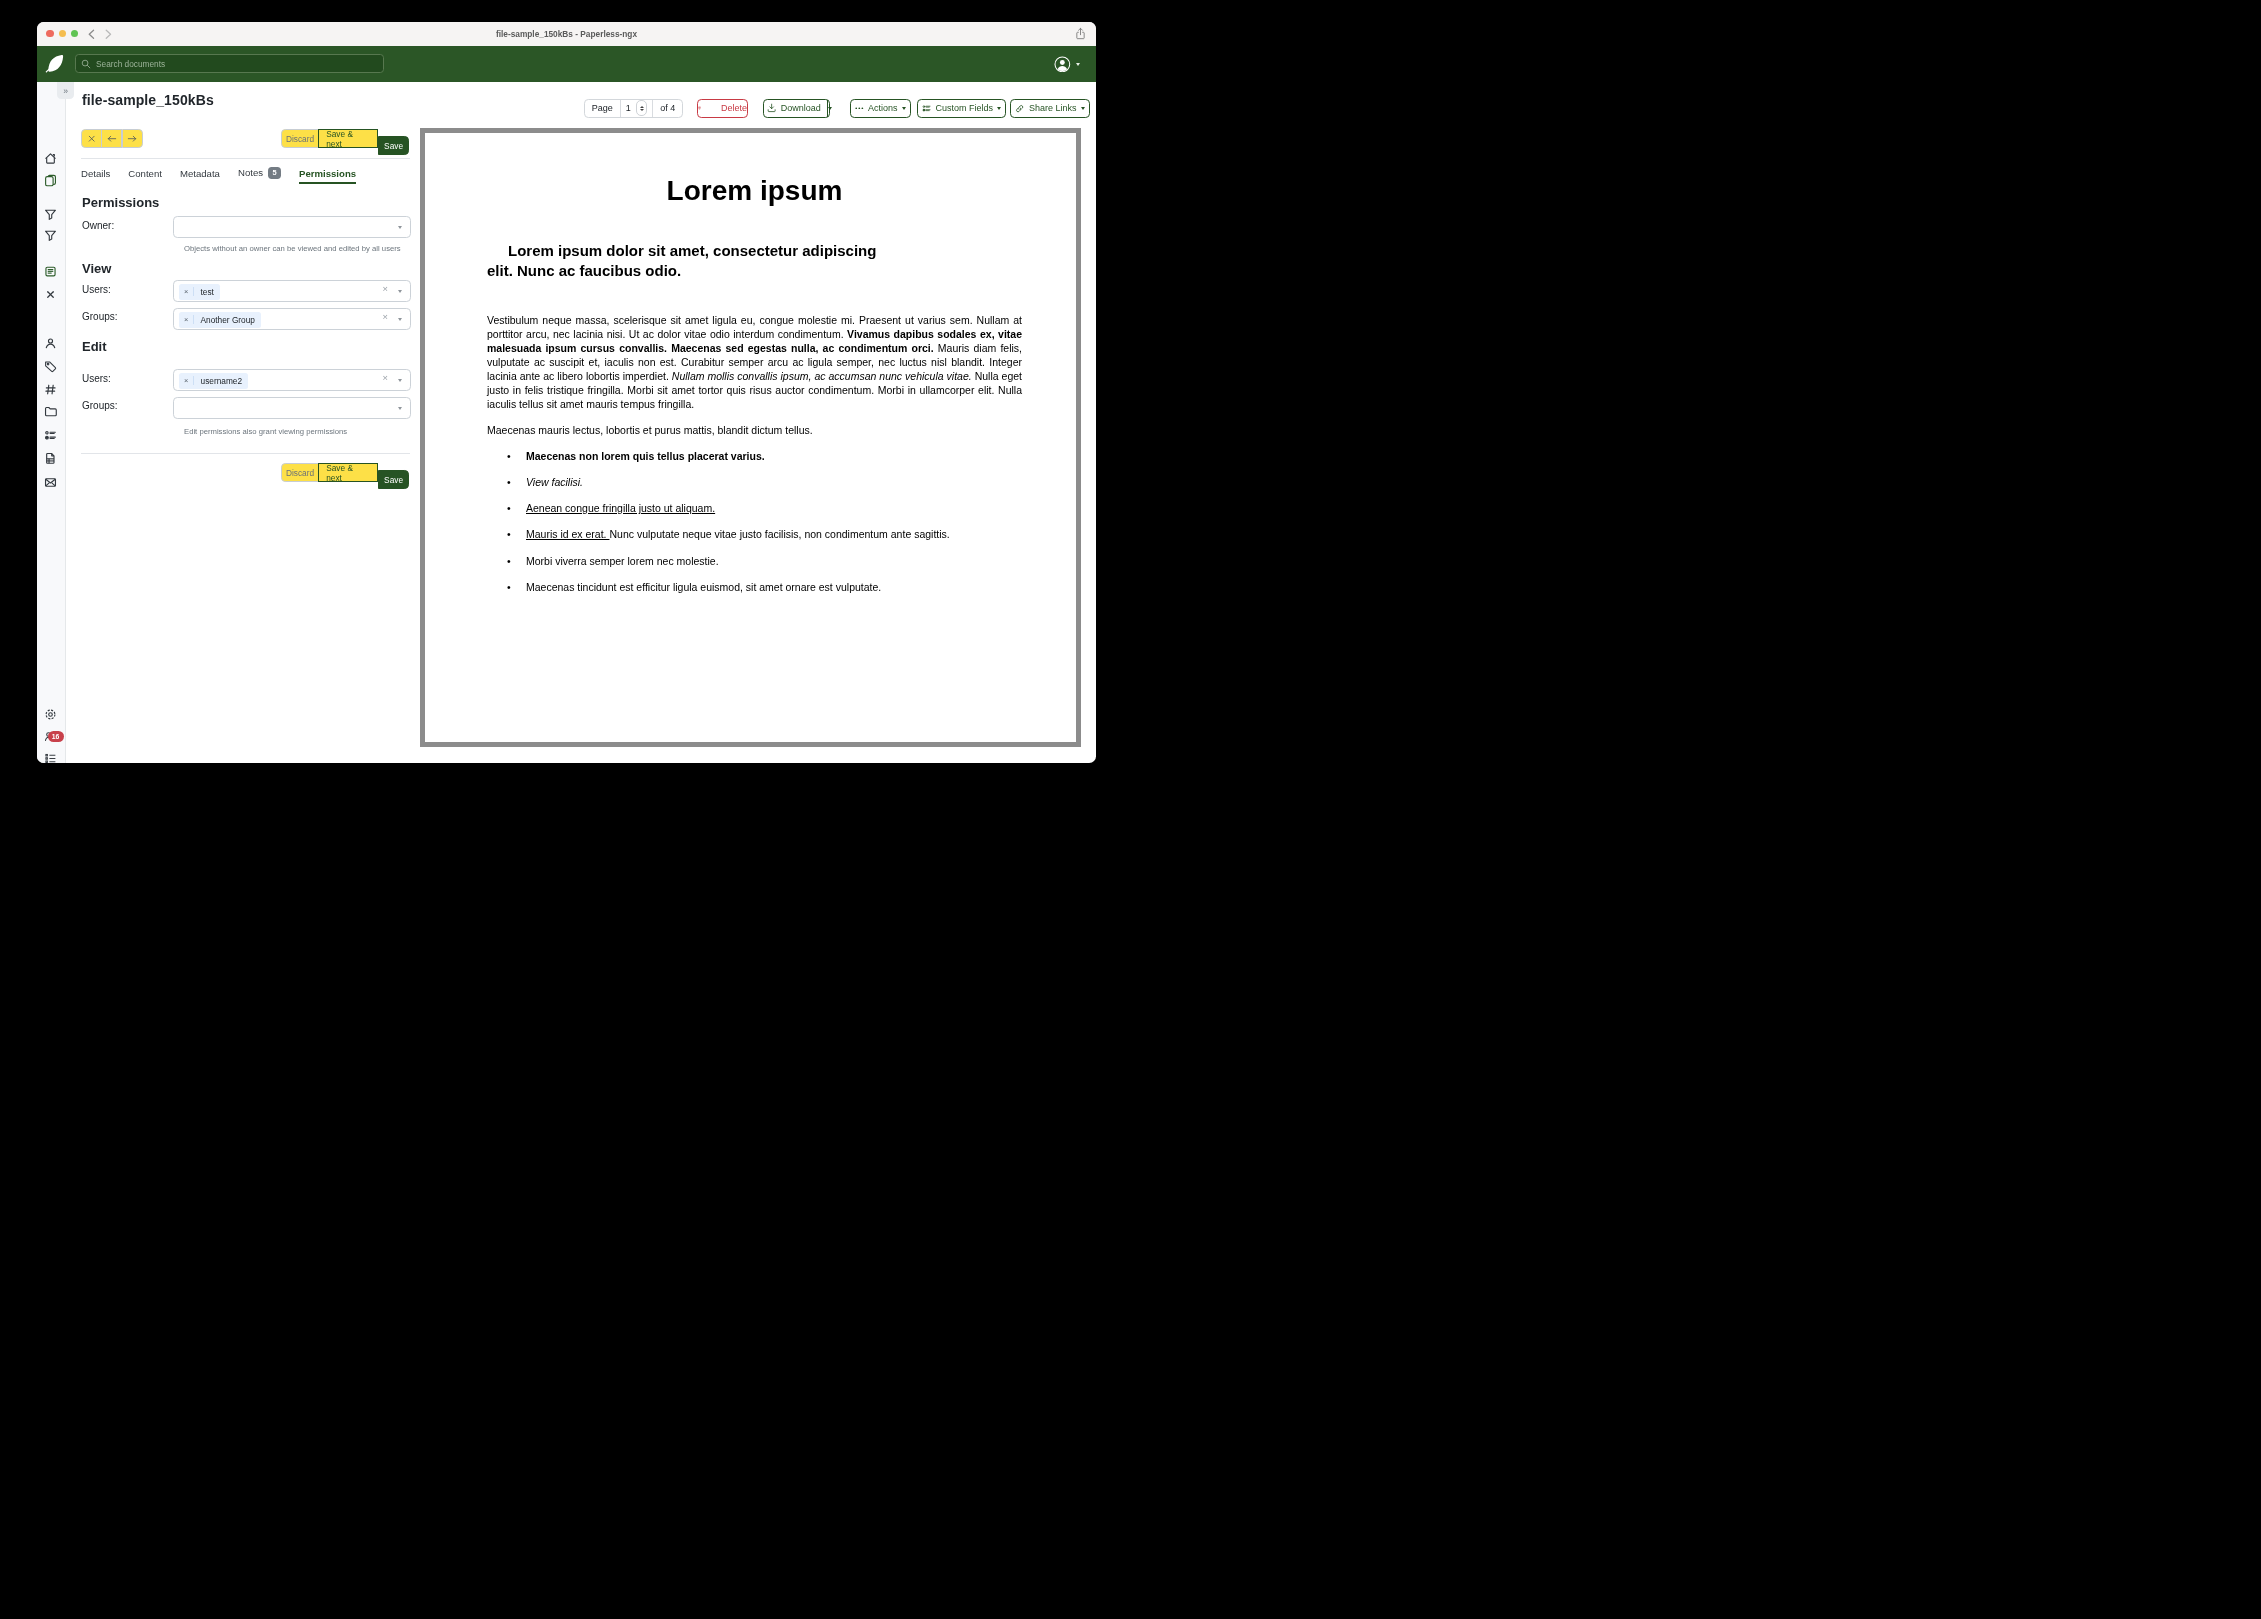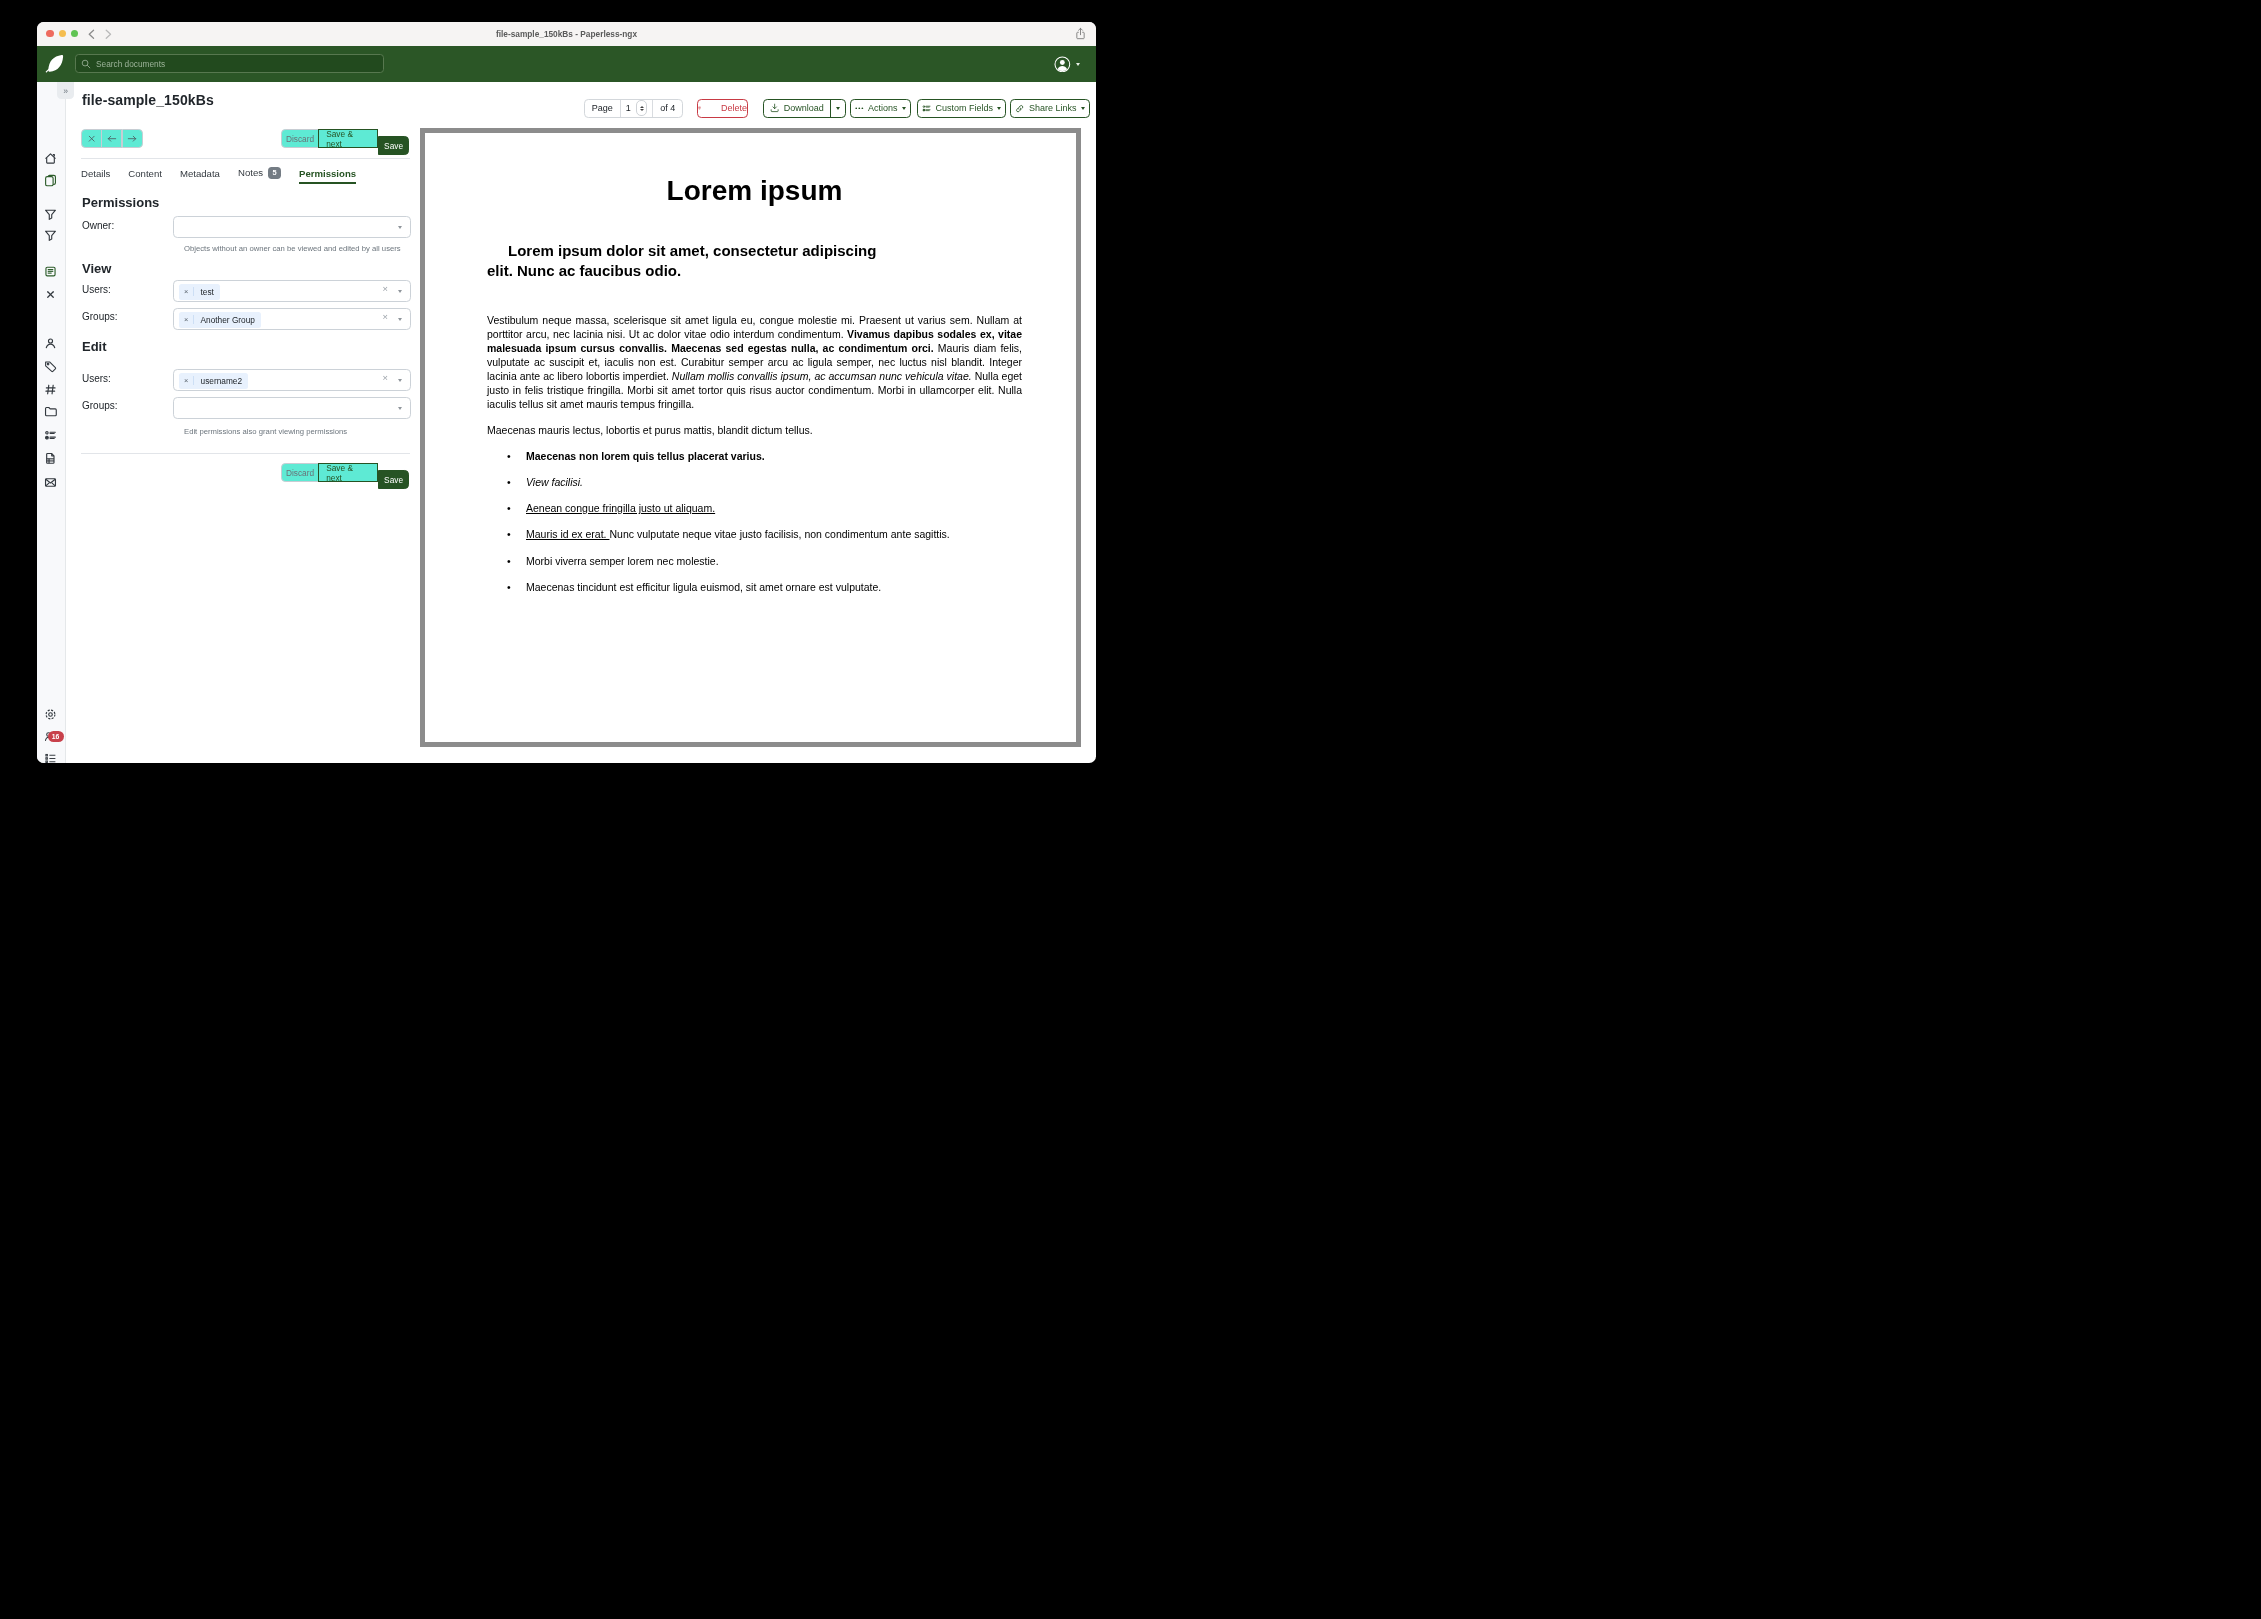--- a/index.html
+++ b/index.html
@@ -26,21 +26,21 @@
   .account .caret{color:#e9f0e7;margin-top:1.2px;}
   
   .sidebar{position:absolute;left:0;top:60px;bottom:0;width:28px;background:#f8f9fb;border-right:0.6px solid #e5e8ea;}
   .sbi{position:absolute;left:7.4px;width:13px;height:13px;color:#33393f;}
   .sbi.green{color:#2c5c2a;}
   .badge16{position:absolute;left:10.5px;top:649px;min-width:16px;height:10.5px;background:#c8414b;border-radius:5.6px;color:#fff;font-size:6.8px;font-weight:bold;display:flex;align-items:center;justify-content:center;z-index:3;}
   .expandtab{position:absolute;left:20.4px;top:60px;width:16.7px;height:17.3px;background:#e9ecef;border-radius:0 0 4.3px 4.3px;display:flex;align-items:center;justify-content:center;color:#6c757d;font-size:8.6px;z-index:2;}
   
   .doctitle{position:absolute;left:45px;top:70px;font-size:14px;font-weight:700;color:#21262b;letter-spacing:0.1px;}
   .bgroup{position:absolute;display:flex;}
-  .btn{height:19px;box-sizing:border-box;background:#5eead4;border:0.6px solid #c7cdd3;display:flex;align-items:center;justify-content:center;font-size:8.3px;color:#495057;border-radius:0;margin-left:-0.6px;padding:0 6.8px;cursor:default;}
+  .btn{height:19px;box-sizing:border-box;background:#fde047;border:0.6px solid #c7cdd3;display:flex;align-items:center;justify-content:center;font-size:8.3px;color:#495057;border-radius:0;margin-left:-0.6px;padding:0 6.8px;cursor:default;}
   .bgroup .btn:first-child{border-radius:4.3px 0 0 4.3px;margin-left:0;}
   .bgroup .btn:last-child{border-radius:0 4.3px 4.3px 0;}
   .navgroup{left:44px;top:107px;}
   .navgroup .btn{width:21px;padding:0;color:#4c545b;}
   .savegroup.top{left:244px;top:107px;}
   .savegroup.bottom{left:244px;top:441px;}
   .btn.discard{color:#6a7177;}
   .btn.outline-green{color:#265323;border-color:#265323;font-weight:500;}
   .btn.solid-green{background:#265323;border-color:#265323;color:#fff;font-weight:500;margin-top:7px;}
   .hr{position:absolute;left:44px;width:329px;height:0.6px;background:#e2e5e9;}
@@ -423,21 +423,21 @@
           <line x1="1.8" y1="3.8" x2="13.2" y2="3.8"></line>
           <path d="M5.6 3.8V2.6c0-.5.4-.8.8-.8h2.2c.4 0 .8.3.8.8v1.2"></path>
           <path d="M3.4 3.8l.7 9.6c0 .6.5 1 1 1h4.8c.5 0 1-.4 1-1l.7-9.6"></path>
           <line x1="6" y1="6.4" x2="6" y2="11.6"></line>
           <line x1="9" y1="6.4" x2="9" y2="11.6"></line>
         </g>
       </svg>
     <span>Delete</span>
   </div>
 
-  <div class="tbtn" style="left:726px;width:83px;padding:0;gap:0">
+  <div class="tbtn" style="left:726px;width:67px;padding:0;gap:0">
     <div class="dlmain">
       <svg width="9.3" height="10" viewBox="0 0 15 16">
           <g fill="none" stroke="#265323" stroke-width="1.3" stroke-linecap="round" stroke-linejoin="round">
             <line x1="7.5" y1="1.8" x2="7.5" y2="9"></line>
             <polyline points="4.6,6.2 7.5,9.1 10.4,6.2"></polyline>
             <path d="M1.9 10.8v2c0 .6.4 1 1 1h9.2c.6 0 1-.4 1-1v-2"></path>
           </g>
         </svg>
       <span>Download</span>
     </div>

